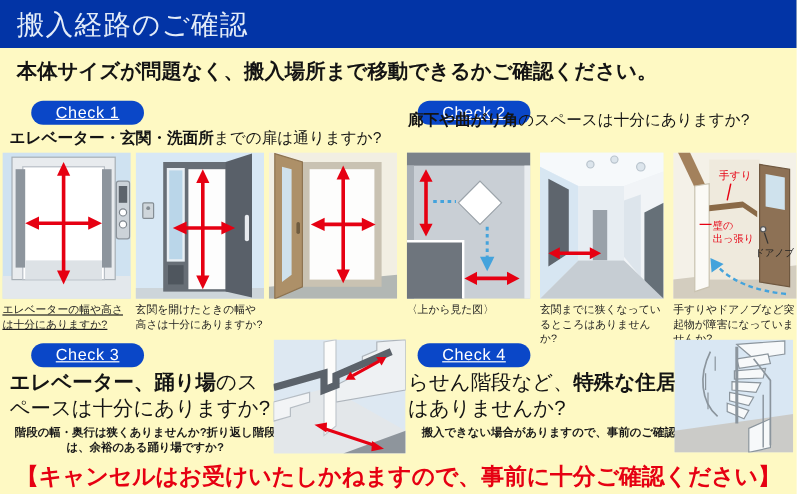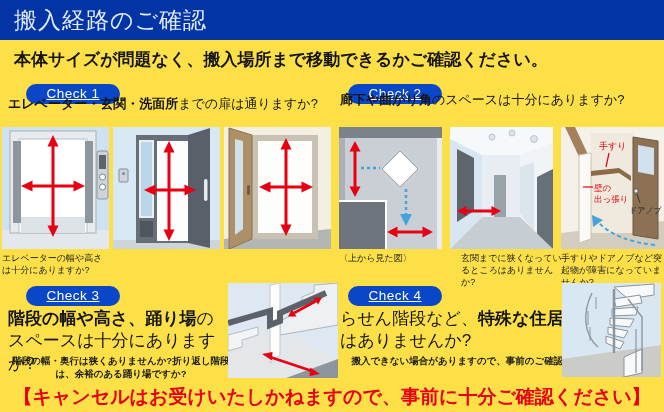--- a/index.html
+++ b/index.html
@@ -1,17 +1,17 @@
 <!DOCTYPE html>
 <html><head>
 <meta charset="utf-8">
 <style>
   html,body{margin:0;padding:0;background:#fff;}
   .page{
-    position:relative;width:664px;height:412px;overflow:hidden;background:#fde047;
+    position:relative;width:664px;height:412px;overflow:hidden;background:#fef9c3;
     font-family:"Liberation Sans","DejaVu Sans",sans-serif;color:#111;
   }
   .header{
     position:absolute;left:0;top:0;width:664px;height:40px;background:#0234a6;
   }
   .header .title{
     position:absolute;left:14px;top:5px;font-size:23px;font-weight:400;
     color:#e3ecf8;letter-spacing:1px;
   }
   .intro{
@@ -41,21 +41,21 @@
 
 <div class="page">
 
   <div class="header">
     <div class="title">搬入経路のご確認</div>
   </div>
 
   <div class="intro"><span>本体サイズが問題なく、</span><b>搬入場所まで移動できるか</b><span>ご確認ください。</span></div>
 
   <div class="badge" style="left:26px;top:84px;">Check 1</div>
-  <div class="heading" style="left:8px;top:96px;width:326px;"><span></span><b>エレベーター・玄関・洗面所</b><span>までの扉は通りますか?</span></div>
+  <div class="heading" style="left:8px;top:107px;width:326px;"><span></span><b>エレベーター・玄関・洗面所</b><span>までの扉は通りますか?</span></div>
 
   <svg class="fig" style="left:2px;top:127px;" width="107" height="122" viewBox="0 0 107 122">
     <rect width="107" height="122" fill="#cfe2f1"></rect>
     <rect x="0" y="103" width="107" height="19" fill="#e3e8ec"></rect>
     <rect x="8" y="4" width="86" height="102" fill="#e8ebee" stroke="#a7afb6"></rect>
     <rect x="17" y="12" width="68" height="94" fill="#ffffff" stroke="#b7bec5"></rect>
     <rect x="11" y="14" width="8" height="82" fill="#8d959d"></rect>
     <rect x="83" y="14" width="8" height="82" fill="#8d959d"></rect>
     <rect x="19" y="90" width="64" height="16" fill="#dde2e6"></rect>
     <rect x="95" y="24" width="11" height="48" rx="2" fill="#ccd3d9" stroke="#8d959d"></rect>
@@ -98,21 +98,22 @@
     <polygon points="11,12 19,14 19,102 11,108" fill="#cfe1eb"></polygon>
     <rect x="23" y="58" width="3" height="10" rx="1.5" fill="#6f5c40"></rect>
     <line x1="62" y1="20" x2="62" y2="100" stroke="#e60012" stroke-width="3"></line>
     <polygon points="62,11 56.5,22.5 67.5,22.5" fill="#e60012"></polygon>
     <polygon points="62,109 56.5,97.5 67.5,97.5" fill="#e60012"></polygon>
     <line x1="44" y1="60" x2="80" y2="60" stroke="#e60012" stroke-width="3"></line>
     <polygon points="35,60 46.5,54.5 46.5,65.5" fill="#e60012"></polygon>
     <polygon points="89,60 77.5,54.5 77.5,65.5" fill="#e60012"></polygon>
   </svg>
 
-  <div class="caption" style="left:2px;top:252px;width:108px;">エレベーターの幅や高さは十分にありますか?</div>
+  <div class="caption" style="left:2px;top:252px;width:108px;text-decoration:underline;">エレベーターの幅や高さは十分にありますか?</div>
+  <div class="caption" style="left:113px;top:252px;width:108px;">玄関を開けたときの幅や高さは十分にありますか?</div>
 
   <div class="badge" style="left:348px;top:84px;">Check 2</div>
   <div class="heading" style="left:340px;top:92px;width:322px;"><span></span><b>廊下や曲がり角</b><span>のスペースは十分にありますか?</span></div>
 
   <svg class="fig" style="left:339px;top:127px;" width="103" height="122" viewBox="0 0 103 122">
     <rect width="103" height="122" fill="#c9cfd5"></rect>
     <rect width="103" height="11" fill="#7b828a"></rect>
     <rect x="0" y="11" width="6" height="111" fill="#aab1b8"></rect>
     <rect x="98" y="11" width="5" height="111" fill="#e9edf0"></rect>
     <rect x="0" y="74" width="47" height="48" fill="#6e757d"></rect>
@@ -164,25 +165,25 @@
     <line x1="22" y1="60" x2="32" y2="60" stroke="#e60012" stroke-width="1.2"></line>
     <text x="33" y="64" font-size="8.5" fill="#e60012">壁の</text>
     <text x="33" y="75" font-size="8.5" fill="#e60012">出っ張り</text>
     <line x1="76" y1="67" x2="79" y2="76" stroke="#333" stroke-width="1"></line>
     <text x="68" y="86" font-size="8" fill="#222">ドアノブ</text>
     <path d="M94,118 Q56,114 38,96" stroke="#44a3dc" stroke-width="2" stroke-dasharray="4,3" fill="none"></path>
     <polygon points="31,88 32,100 42,93" fill="#44a3dc"></polygon>
   </svg>
 
   <div class="caption" style="left:339px;top:252px;width:105px;">〈上から見た図〉</div>
-  <div class="caption" style="left:450px;top:252px;width:106px;margin-left:11px;">玄関までに狭くなっているところはありませんか?</div>
+  <div class="caption" style="left:450px;top:252px;width:106px;">玄関までに狭くなっているところはありませんか?</div>
   <div class="caption" style="left:561px;top:252px;width:103px;">手すりやドアノブなど突起物が障害になっていませんか?</div>
 
   <div class="badge" style="left:26px;top:286px;">Check 3</div>
-  <div class="heading-lg" style="left:8px;top:308px;width:222px;"><span></span><b>階段の幅や高さ、踊り場</b><span>のスペースは十分にありますか?</span></div>
+  <div class="heading-lg" style="left:8px;top:308px;width:222px;"><span></span><b>エレベーター、踊り場</b><span>のスペースは十分にありますか?</span></div>
   <div class="note" style="left:8px;top:354px;width:226px;">階段の幅・奥行は狭くありませんか?折り返し階段は、余裕のある踊り場ですか?</div>
 
   <svg class="fig" style="left:228px;top:283px;" width="110" height="95" viewBox="0 0 110 95">
     <rect width="110" height="95" fill="#dde8f2"></rect>
     <polygon points="0,52 46,40 110,76 110,95 0,95" fill="#e3e7ea"></polygon>
     <polygon points="58,95 110,76 110,95" fill="#8e959c"></polygon>
     <polygon points="0,52 30,44 30,52 14,57 14,64 0,68" fill="#f2f4f6" stroke="#b6bdc4" stroke-width="1"></polygon>
     <polygon points="52,38 62,33 62,26 74,21 74,14 86,9 86,2 110,0 110,42 52,52" fill="#eef1f3" stroke="#aeb5bc" stroke-width="1"></polygon>
     <polygon points="42,2 52,0 52,72 42,80" fill="#fcfcfb" stroke="#c2c8ce" stroke-width="1"></polygon>
     <path d="M0,40 L42,28 L42,42 L52,38 L52,30 L98,10" stroke="#5b626a" stroke-width="6" fill="none"></path>

